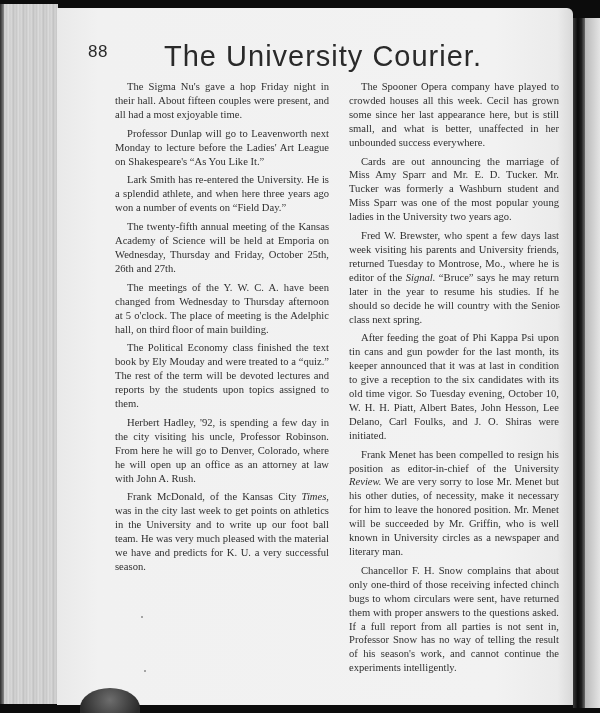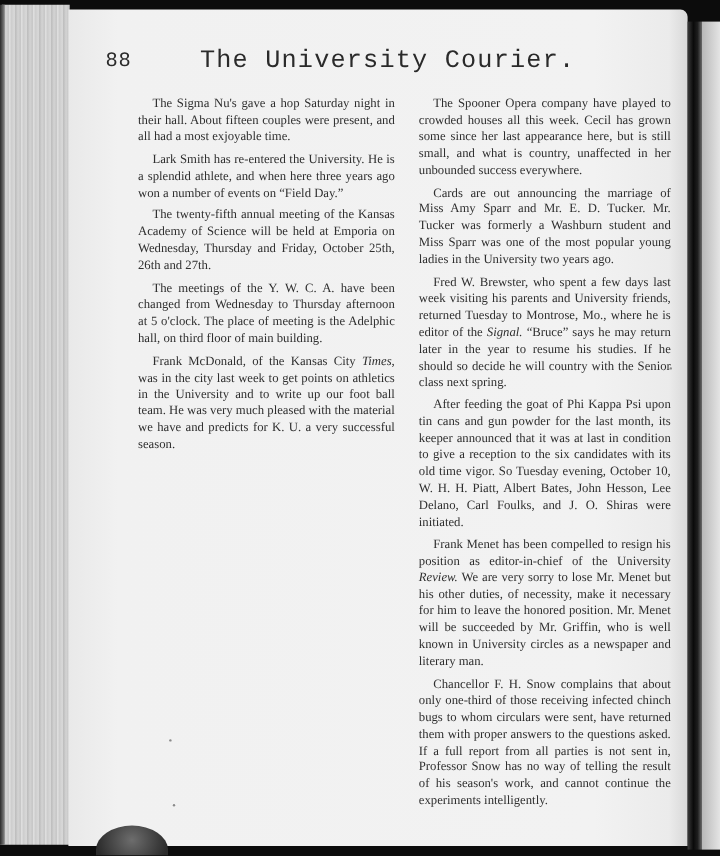--- a/index.html
+++ b/index.html
@@ -72,37 +72,37 @@
       height: 40px;
       border-radius: 50% 50% 0 0;
       background: radial-gradient(ellipse at 50% 30%, #6d6d6d, #2b2b2b 70%);
     }
     .header {
       position: absolute;
       left: 88px;
       top: 42px;
       width: 470px;
       height: 26px;
-      font-family: Liberation Mono, monospace;
+      font-family: Liberation Sans, sans-serif;
       color: #2a2a2a;
     }
     .page-number {
       position: absolute;
       left: 0;
       top: 0;
       font-size: 17px;
       letter-spacing: 0.5px;
     }
     .running-title {
       position: absolute;
       left: 70px;
       width: 330px;
       top: -2px;
       text-align: center;
-      font-size: 21px;
+      font-size: 29px;
       letter-spacing: 1px;
     }
     .column {
       position: absolute;
       top: 80px;
       width: 214px;
       font-family: "Liberation Serif", serif;
       font-size: 10.6px;
       line-height: 13.9px;
       color: #2f2f2f;
@@ -135,28 +135,31 @@
   <div class="speck" style="left:141px;top:616px;"></div>
   <div class="speck" style="left:144px;top:670px;"></div>
   <div class="speck" style="left:558px;top:306px;"></div>
 
   <div class="header">
     <span class="page-number">88</span>
     <span class="running-title">The University Courier.</span>
   </div>
 
   <div class="column col-left">
-    <p class="para">The Sigma Nu's gave a hop Saturday night in their hall.  About fifteen couples were present, and all had a most exjoyable time.</p>
+    <p class="para">The Sigma Nu's gave a hop Friday night in their hall.  About fifteen couples were present, and all had a most exjoyable time.</p>
+    <p class="para">Professor Dunlap will go to Leavenworth next Monday to lecture before the Ladies' Art League on Shakespeare's “As You Like It.”</p>
     <p class="para">Lark Smith has re-entered the University. He is a splendid athlete, and when here three years ago won a number of events on “Field Day.”</p>
     <p class="para">The twenty-fifth annual meeting of the Kan­sas Academy of Science will be held at Em­poria on Wednesday, Thursday and Friday, October 25th, 26th and 27th.</p>
     <p class="para">The meetings of the Y. W. C. A. have been changed from Wednesday to Thursday afternoon at 5 o'clock.  The place of meeting is the Adelphic hall, on third floor of main building.</p>
+    <p class="para">The Political Economy class finished the text book by Ely Mouday and were treated to a “quiz.”  The rest of the term will be devoted lectures and reports by the students upon topics assigned to them.</p>
+    <p class="para">Herbert Hadley, '92, is spending a few day in the city visiting his uncle, Professor Robin­son.  From here he will go to Denver, Colora­do, where he will open up an office as an attor­ney at law with John A. Rush.</p>
     <p class="para"><span>Frank McDonald, of the Kansas City </span><em>Times</em><span>, was in the city last week to get points on ath­letics in the University and to write up our foot ball team.  He was very much pleased with the material we have and predicts for K. U. a very successful season.</span></p>
   </div>
 
   <div class="column col-right">
-    <p class="para">The Spooner Opera company have played to crowded houses all this week.  Cecil has grown some since her last appearance here, but is still small, and what is country, unaffected in her unbounded success everywhere.</p>
+    <p class="para">The Spooner Opera company have played to crowded houses all this week.  Cecil has grown some since her last appearance here, but is still small, and what is better, unaffected in her unbounded success everywhere.</p>
     <p class="para">Cards are out announcing the marriage of Miss Amy Sparr and Mr. E. D. Tucker.  Mr. Tucker was formerly a Washburn student and Miss Sparr was one of the most popular young ladies in the University two years ago.</p>
     <p class="para"><span>Fred W. Brewster, who spent a few days last week visiting his parents and University friends, returned Tuesday to Montrose, Mo., where he is editor of the </span><em>Signal.</em><span>  “Bruce” says he may return later in the year to resume his studies. If he should so decide he will country with the Senior class next spring.</span></p>
     <p class="para">After feeding the goat of Phi Kappa Psi upon tin cans and gun powder for the last month, its keeper announced that it was at last in condition to give a reception to the six candidates with its old time vigor.  So Tuesday evening, October 10, W. H. H. Piatt, Albert Bates, John Hesson, Lee Delano, Carl Foulks, and J. O. Shiras were initiated.</p>
     <p class="para"><span>Frank Menet has been compelled to resign his position as editor-in-chief of the University </span><em>Review.</em><span>  We are very sorry to lose Mr. Menet but his other duties, of necessity, make it nec­essary for him to leave the honored position. Mr. Menet will be succeeded by Mr. Griffin, who is well known in University circles as a newspaper and literary man.</span></p>
     <p class="para">Chancellor F. H. Snow complains that about only one-third of those receiving infected chinch bugs to whom circulars were sent, have returned them with proper answers to the ques­tions asked.  If a full report from all parties is not sent in, Professor Snow has no way of tell­ing the result of his season's work, and cannot continue the experiments intelligently.</p>
   </div>
 </div>
 
 </body></html>

